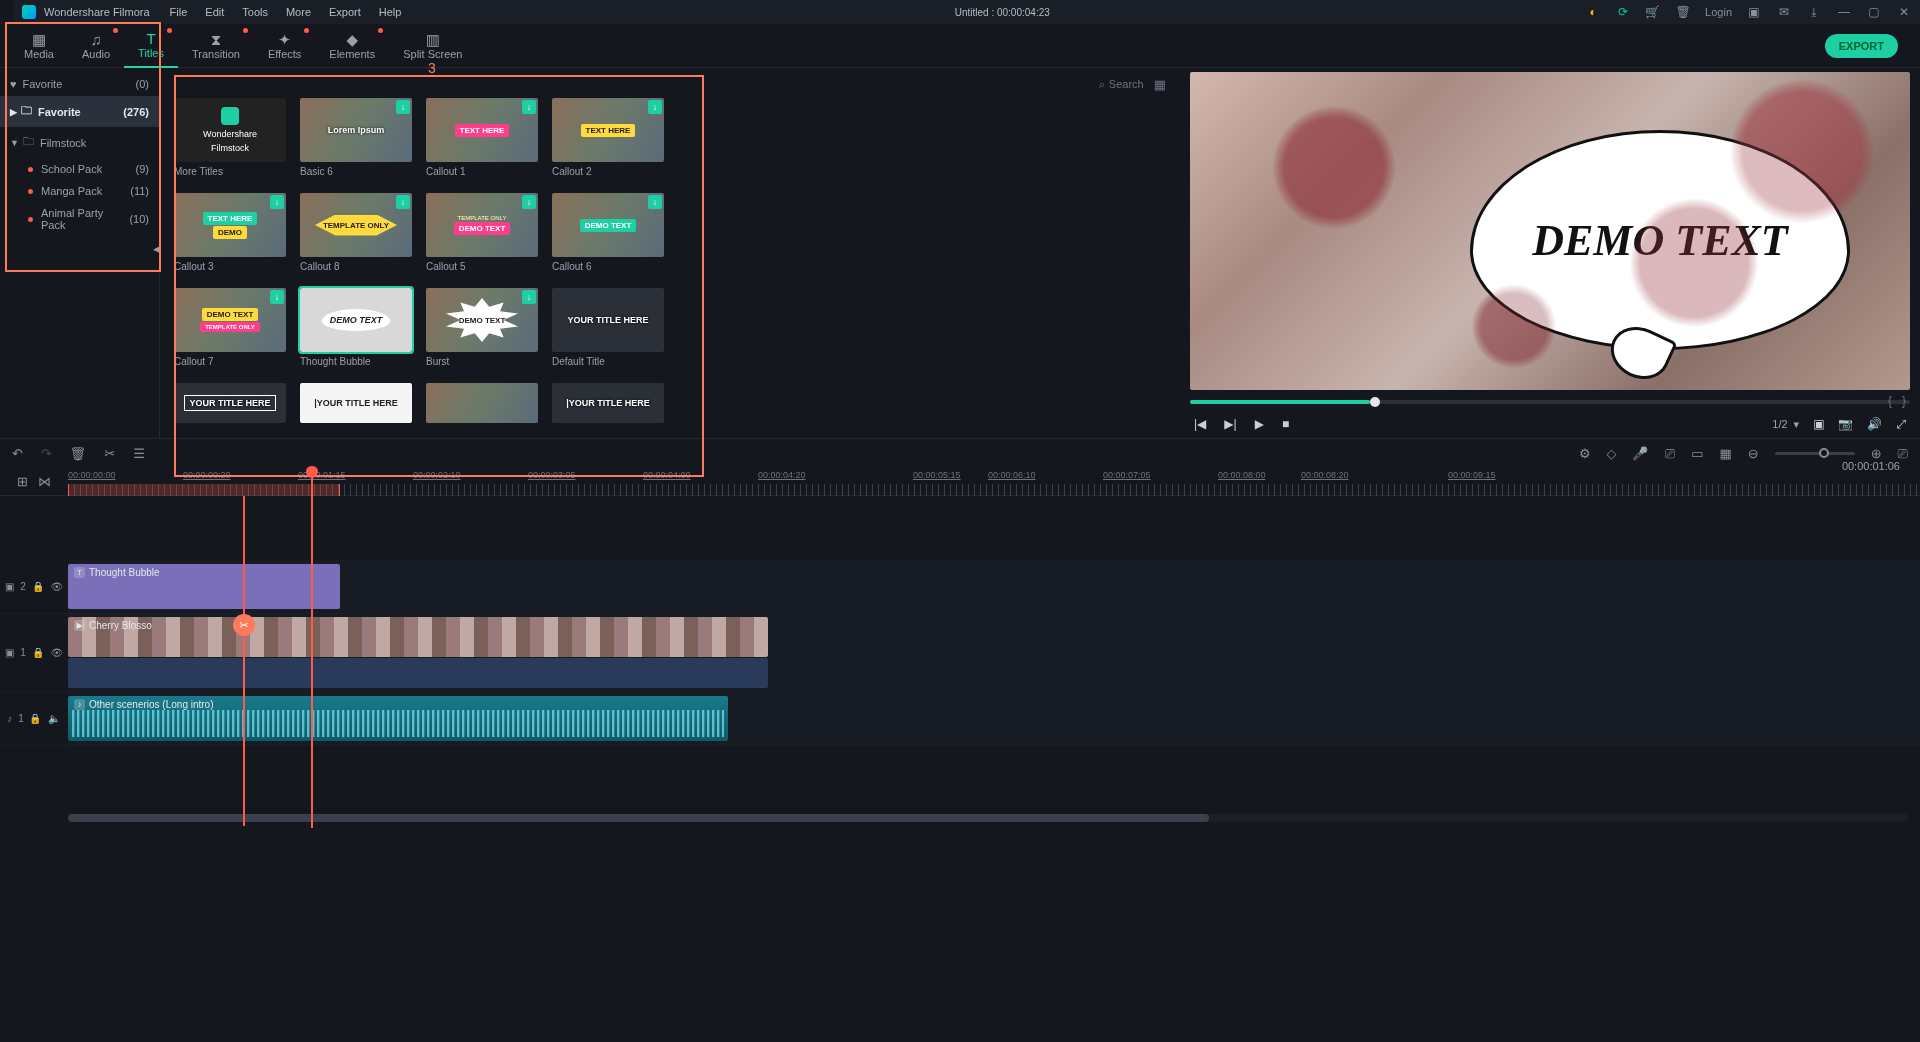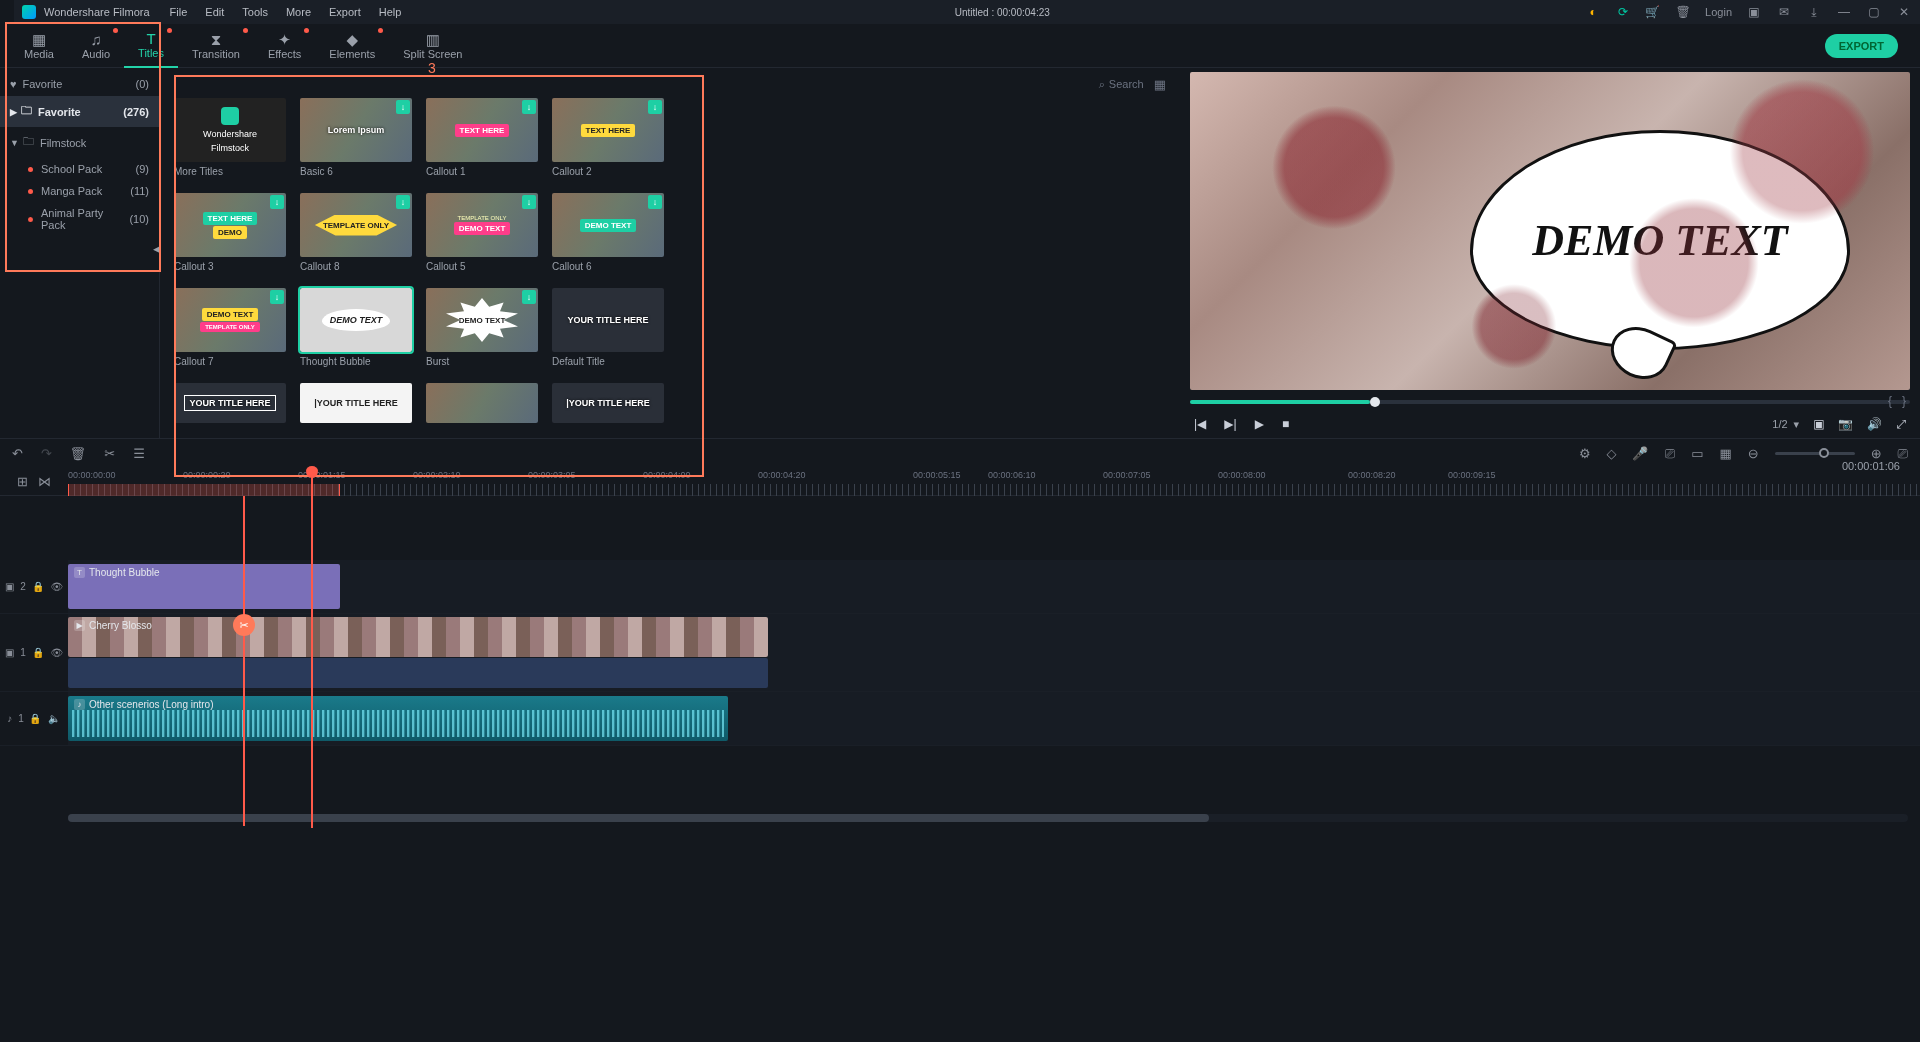--- a/index.html
+++ b/index.html
@@ -85,21 +85,21 @@
 .tl-toolbar { height: 30px; background: #14181e; border-top: 1px solid #232831; display: flex; align-items: center; padding: 0 12px; gap: 18px; }
 .tl-btn { color: #8a8f99; cursor: pointer; font-size: 13px; }
 .tl-right { margin-left: auto; display: flex; align-items: center; gap: 16px; }
 .zoom-track { width: 80px; height: 3px; background: #3a414c; position: relative; border-radius: 2px; }
 .zoom-track .zk { position: absolute; left: 55%; top: -4px; width: 10px; height: 10px; border: 2px solid #8a8f99; border-radius: 50%; background: #14181e; }
 
 
 .ruler-row { height: 28px; display: flex; background: #14181e; border-bottom: 1px solid #232831; }
 .ruler-ctrl { width: 68px; display: flex; align-items: center; justify-content: center; gap: 10px; color: #8a8f99; }
 .ruler { flex: 1; position: relative; font-size: 9px; color: #6b7280; }
-.ruler .tick { position: absolute; top: 2px; }
+.ruler .tick { position: absolute; top: 2px; text-decoration: underline; }
 .ruler .scrub { position: absolute; top: 16px; height: 12px; left: 0; right: 0; background: repeating-linear-gradient(90deg,#3a414c 0 1px,transparent 1px 6px); }
 .ruler .range { position: absolute; top: 16px; height: 12px; left: 0; width: 272px; background: rgba(255,90,74,.25); border-left: 1px solid #ff5a4a; border-right: 1px solid #ff5a4a; }
 .playhead { position: absolute; left: 243px; top: 0; width: 2px; height: 360px; background: #ff5a4a; z-index: 5; }
 .playhead .head { position: absolute; top: -2px; left: -5px; width: 12px; height: 12px; background: #ff5a4a; border-radius: 50% 50% 50% 50% / 40% 40% 60% 60%; }
 .playhead .cut { position: absolute; top: 118px; left: -10px; width: 22px; height: 22px; background: #ff7a5a; border-radius: 50%; display: flex; align-items: center; justify-content: center; color: #fff; font-size: 11px; }
 
 
 .tracks { background: #14181e; position: relative; height: 330px; overflow: hidden; }
 .track-row { display: flex; height: 54px; border-bottom: 1px solid #1a1f27; }
 .track-row.tall { height: 78px; }
@@ -416,21 +416,21 @@
       <div class="tick" style="left: 115px;">00:00:00:20</div>
       <div class="tick" style="left: 230px;">00:00:01:15</div>
       <div class="tick" style="left: 345px;">00:00:02:10</div>
       <div class="tick" style="left: 460px;">00:00:03:05</div>
       <div class="tick" style="left: 575px;">00:00:04:00</div>
       <div class="tick" style="left: 690px;">00:00:04:20</div>
       <div class="tick" style="left: 805px; margin-left: 40px;">00:00:05:15</div>
       <div class="tick" style="left: 920px;">00:00:06:10</div>
       <div class="tick" style="left: 1035px;">00:00:07:05</div>
       <div class="tick" style="left: 1150px;">00:00:08:00</div>
-      <div class="tick" style="left: 1280px; text-align: center;">00:00:08:20</div>
+      <div class="tick" style="left: 1233px; text-align: center;">00:00:08:20</div>
       <div class="tick" style="left: 1380px;">00:00:09:15</div>
     </div>
 </div>
 
 <div class="tracks">
   <div class="playhead" style="left:243px">
       <div class="cut">✂</div>
     </div>
   <div class="track-row spacer"></div>
   <div class="track-row">

